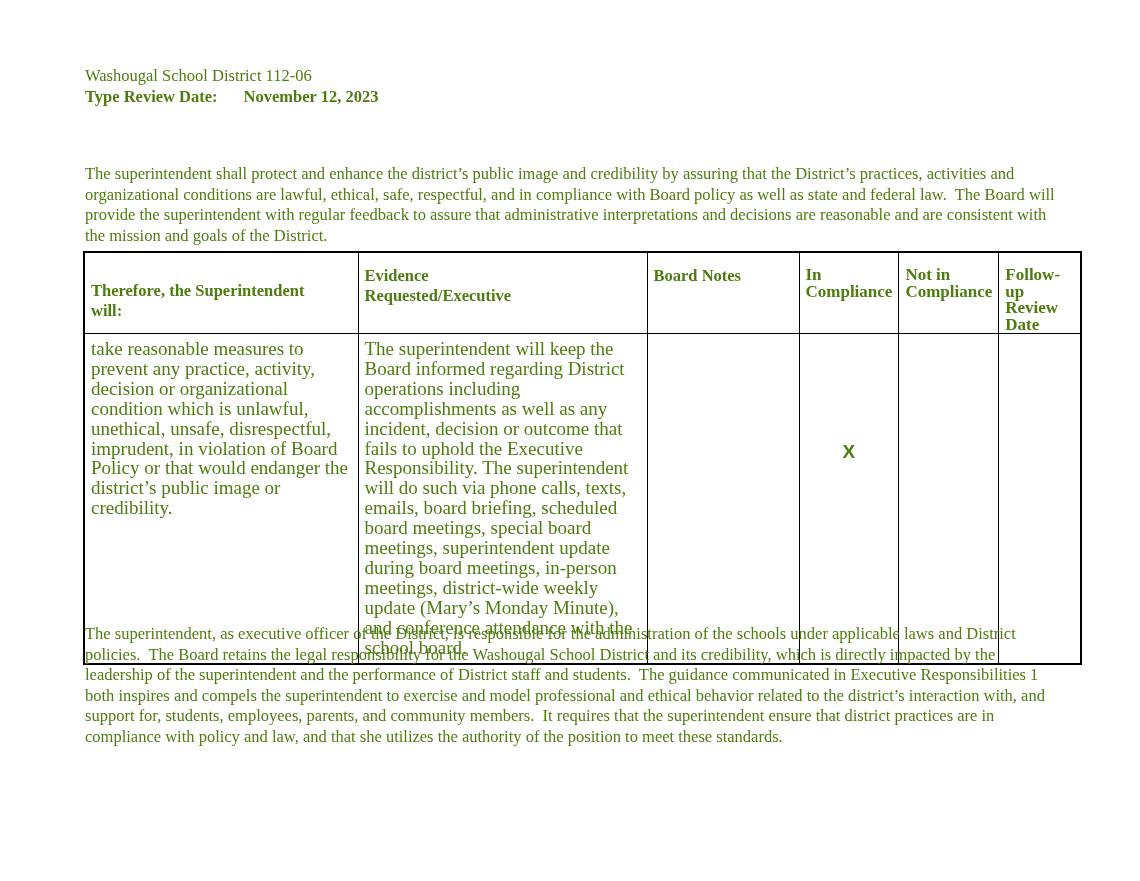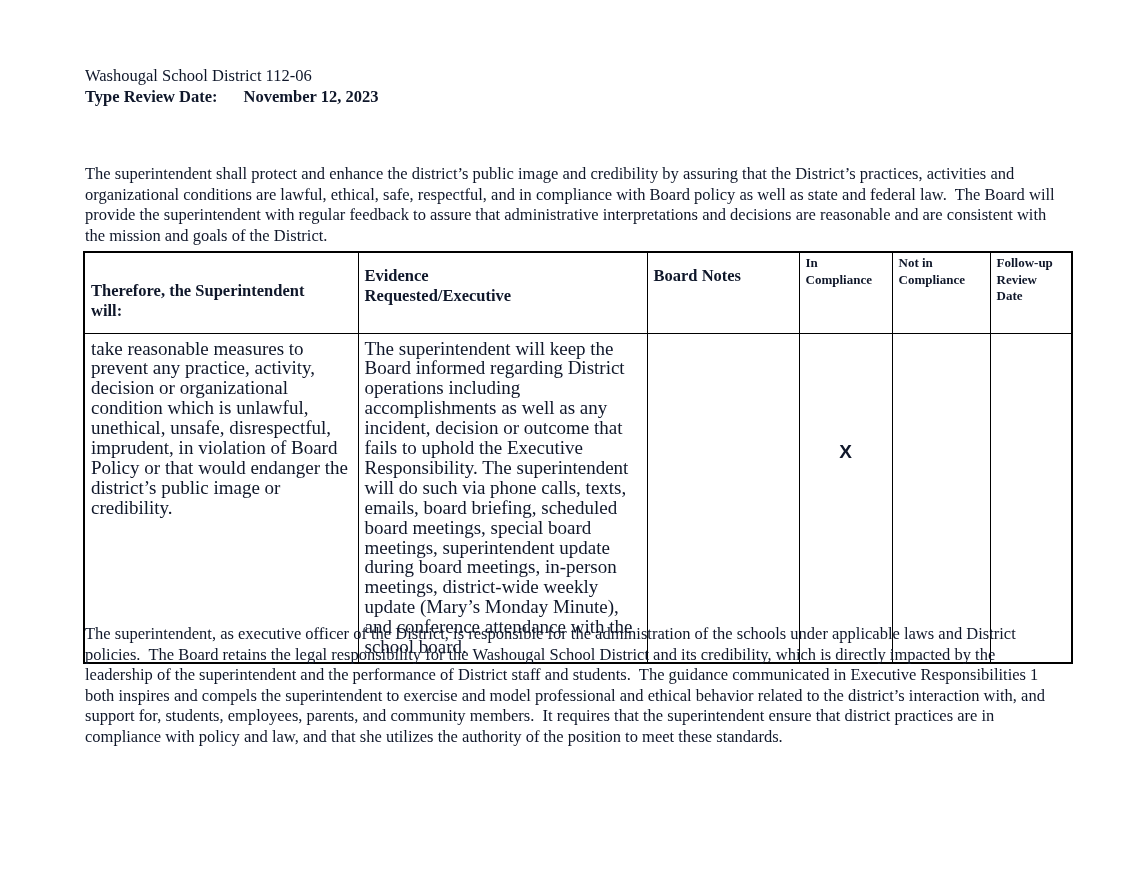--- a/index.html
+++ b/index.html
@@ -1,21 +1,21 @@
 <!DOCTYPE html>
 <html><head>
 <meta charset="utf-8">
 <style>
   html, body { margin: 0; padding: 0; background: #ffffff; }
   .page {
     position: relative;
     width: 1140px;
     height: 881px;
     background: #ffffff;
-    color: #0f172a;
+    color: #4d7c0f;
     font-family: "Liberation Serif", "DejaVu Serif", serif;
     overflow: hidden;
   }
   .header-block {
     position: absolute;
     top: 65px;
     left: 85px;
     font-size: 16.5px;
     line-height: 21px;
   }
@@ -52,23 +52,23 @@
   .policy-table tbody tr { height: 286px; }
   .policy-table th {
     font-weight: bold;
     font-size: 16.5px;
     line-height: 20px;
     padding: 13px 6px 0 6px;
     white-space: pre-line;
   }
   .policy-table th.c1 { padding-top: 28px; }
   .policy-table th.small {
-    font-size: 13px;
+    font-size: 17px;
     line-height: 16.5px;
-    padding-top: 2px;
+    padding-top: 14px;
   }
   .policy-table td {
     font-size: 19px;
     line-height: 19.9px;
     padding: 5px 6px;
     white-space: pre-wrap;
   }
   .policy-table td.xcell {
     text-align: center;
     padding-top: 108px;

